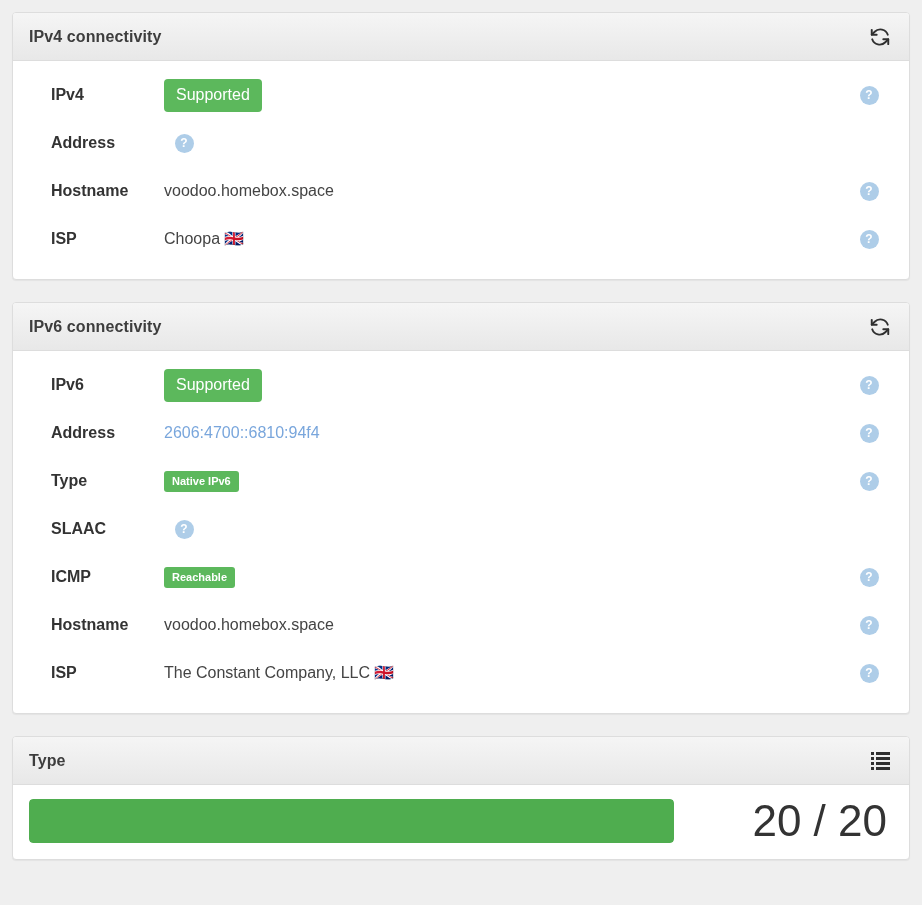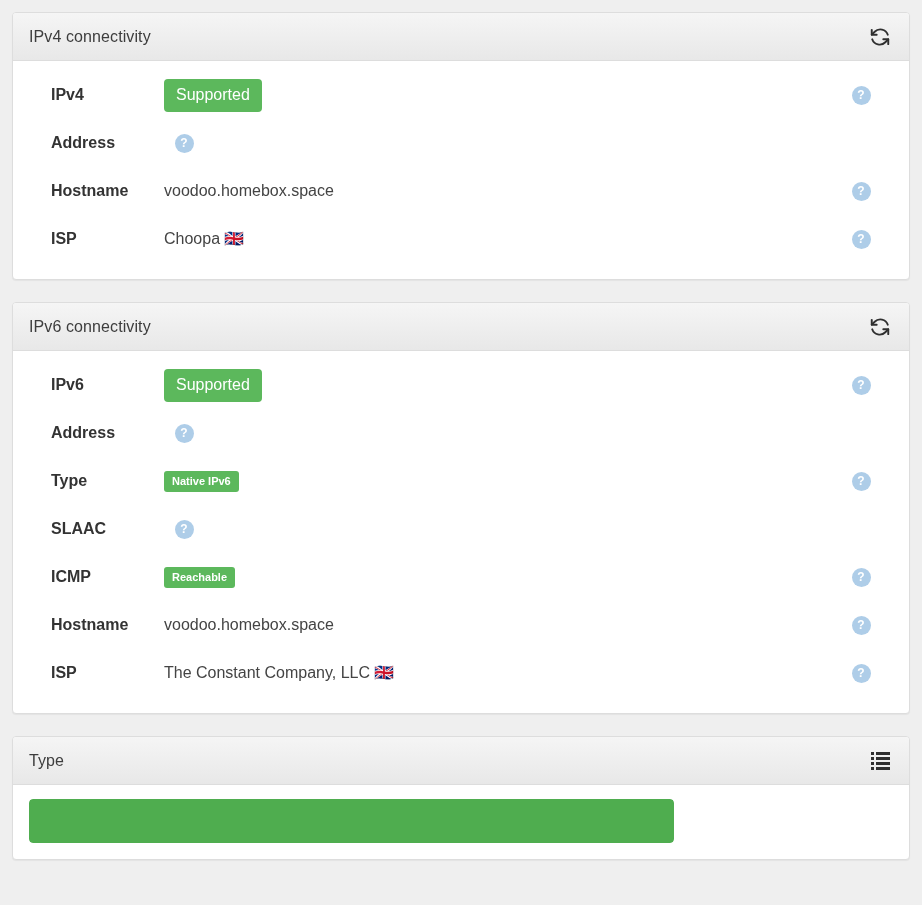--- a/index.html
+++ b/index.html
@@ -36,24 +36,24 @@
     border-bottom: 1px solid #dddddd;
     border-top-left-radius: 3px;
     border-top-right-radius: 3px;
     display: flex;
     align-items: center;
     justify-content: space-between;
   }
   .panel-title {
     font-size: 16px;
     color: #3d3d3d;
-    font-weight: normal;
+    font-weight: bold;
     letter-spacing: .1px;
   }
-  .panel-body { padding: 10px 28px 16px 16px; }
+  .panel-body { padding: 10px 20px 16px 16px; }
 
   
   .head-icon {
     width: 26px;
     height: 26px;
     display: inline-flex;
     align-items: center;
     justify-content: center;
     color: #2f2f2f;
     cursor: pointer;
@@ -242,20 +242,23 @@
         <div class="row-value">
           <span class="badge-lg">Supported</span>
         </div>
         <div class="row-help">
           <span class="help-icon">?</span>
         </div>
       </div>
 
       <div class="row">
         <div class="row-label">Address</div>
+        <div class="row-value">
+          <span class="link-value">2606:4700::6810:94f4</span>
+        </div>
         <div class="row-help">
           <span class="help-icon">?</span>
         </div>
       </div>
 
       <div class="row">
         <div class="row-label">Type</div>
         <div class="row-value">
           <span class="badge-sm">Native IPv6</span>
         </div>
@@ -324,16 +327,17 @@
               <span class="li-dot"></span>
               <span class="li-bar"></span>
             </span>
         </span>
       </span>
     </div>
     <div class="score-body">
       <div class="progress-wrap">
         <div class="progress-bar" id="score-bar" style="width: 100%;"></div>
       </div>
+      <div class="score-text">20 / 20</div>
     </div>
   </div>
 
 </div>
 
 </body></html>

